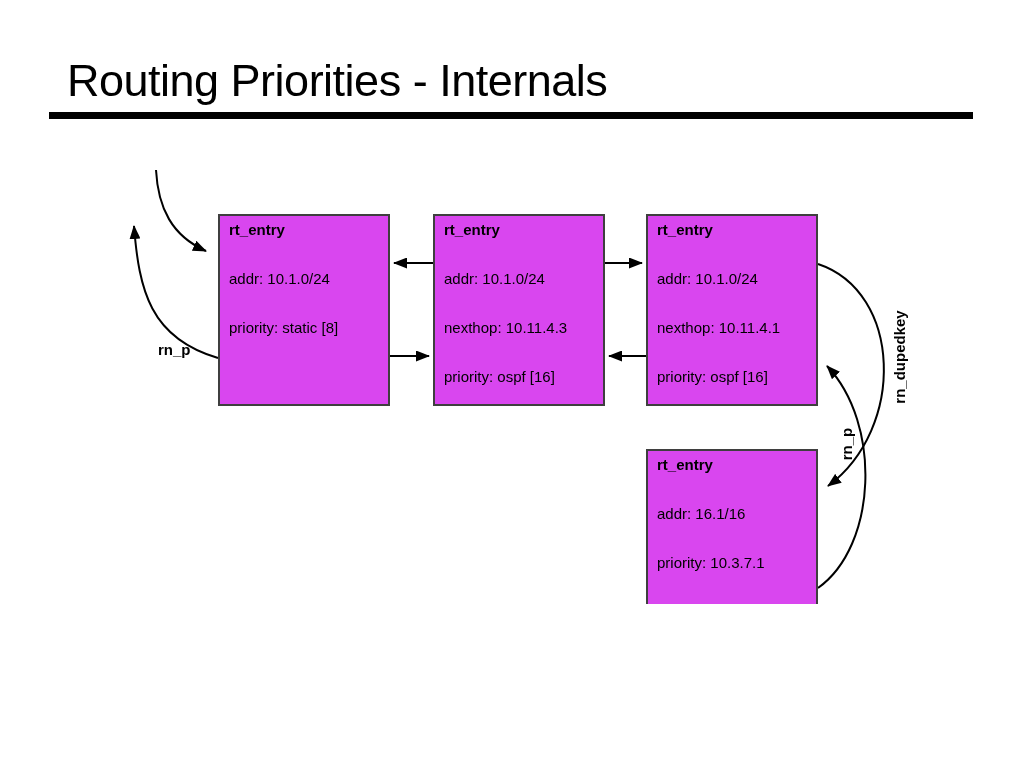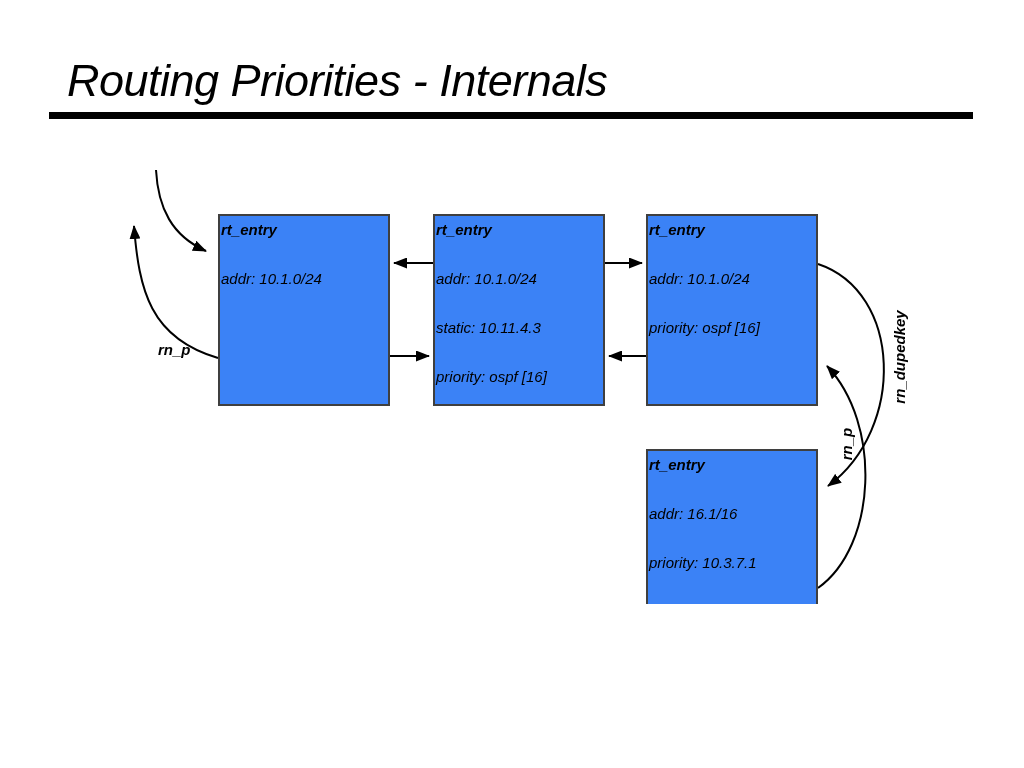--- a/index.html
+++ b/index.html
@@ -7,21 +7,20 @@
     padding: 0;
     background: #ffffff;
     font-family: "Liberation Sans", "DejaVu Sans", sans-serif;
   }
   .slide {
     position: relative;
     width: 1024px;
     height: 604px;
     background: #ffffff;
     overflow: hidden;
-    font-style: italic;
   }
   .slide-title {
     position: absolute;
     left: 67px;
     top: 56px;
     font-size: 45px;
     font-weight: normal;
     color: #000000;
     letter-spacing: -0.5px;
     white-space: nowrap;
@@ -40,22 +39,22 @@
     left: 0;
     top: 0;
     width: 1024px;
     height: 768px;
   }
   .node {
     position: absolute;
     width: 172px;
     box-sizing: border-box;
     border: 2px solid #3f3f3f;
-    background: #3b82f6;
-    padding: 3px 1px;
+    background: #d946ef;
+    padding: 3px 9px;
     color: #000000;
   }
   .node-title {
     font-weight: bold;
     font-size: 15px;
     line-height: 21px;
     white-space: nowrap;
   }
   .node-line {
     font-size: 15px;
@@ -114,32 +113,34 @@
     <path d="M 646,356 L 609,356" fill="none" stroke="#000000" stroke-width="2" marker-end="url(#arrow)"></path>
 
     <path d="M 818,264 C 902,292 906,428 828,486" fill="none" stroke="#000000" stroke-width="2" marker-end="url(#arrow)"></path>
 
     <path d="M 818,588 C 877,546 882,424 827,366" fill="none" stroke="#000000" stroke-width="2" marker-end="url(#arrow)"></path>
   </svg>
 
   <div class="node" style="left:218px; top:214px; height:192px;">
     <div class="node-title">rt_entry</div>
     <div class="node-line">addr: 10.1.0/24</div>
+    <div class="node-line">priority: static [8]</div>
   </div>
 
   <div class="node" style="left:433px; top:214px; height:192px;">
     <div class="node-title">rt_entry</div>
     <div class="node-line">addr: 10.1.0/24</div>
-    <div class="node-line">static: 10.11.4.3</div>
+    <div class="node-line">nexthop: 10.11.4.3</div>
     <div class="node-line">priority: ospf [16]</div>
   </div>
 
   <div class="node" style="left:646px; top:214px; height:192px;">
     <div class="node-title">rt_entry</div>
     <div class="node-line">addr: 10.1.0/24</div>
+    <div class="node-line">nexthop: 10.11.4.1</div>
     <div class="node-line">priority: ospf [16]</div>
   </div>
 
   <div class="node" style="left:646px; top:449px; height:188px;">
     <div class="node-title">rt_entry</div>
     <div class="node-line">addr: 16.1/16</div>
     <div class="node-line">priority: 10.3.7.1</div>
   </div>
 
   <div class="hlabel" style="left:158px; top:341px;">rn_p</div>

